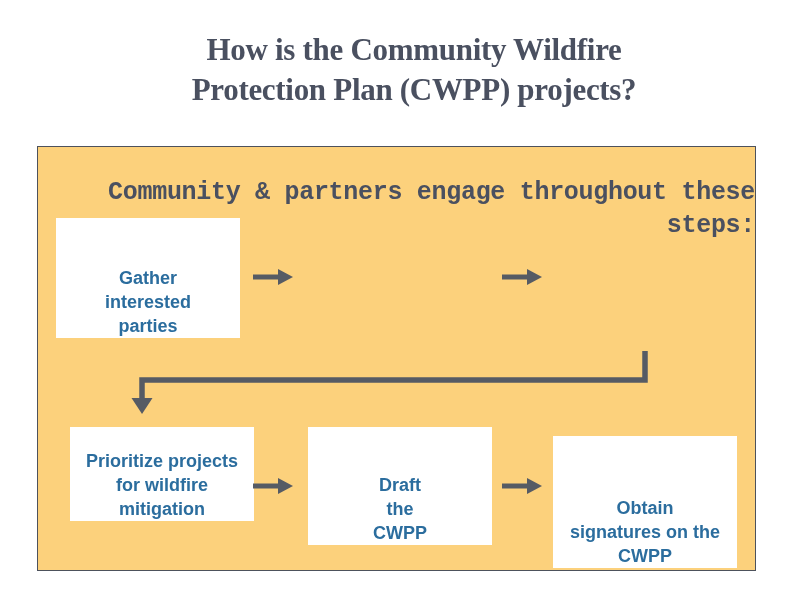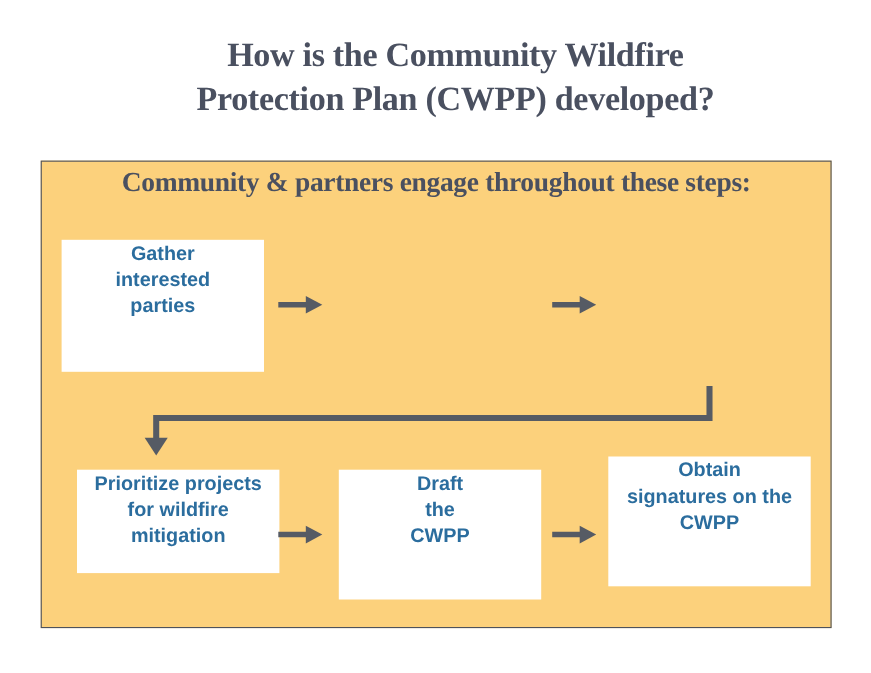--- a/index.html
+++ b/index.html
@@ -40,54 +40,54 @@
     left: 37px;
     top: 146px;
     width: 719px;
     height: 425px;
     background: var(--panel-bg);
     border: 1px solid var(--panel-border);
   }
   .panel-header {
     position: absolute;
     left: 0;
-    top: 3px;
+    top: 29px;
     width: 100%;
-    text-align: center;
-    font-family: Liberation Serif, serif;
+    text-align: right;
+    font-family: Liberation Mono, monospace;
     font-weight: bold;
     font-size: 25px;
     line-height: 33px;
     letter-spacing: -0.3px;
     color: var(--title-text);
   }
   .step-box {
     position: absolute;
     width: 184px;
     height: 120px;
     background: var(--box-bg);
     display: flex;
-    align-items: flex-start;
+    align-items: flex-end;
     justify-content: center;
   }
   .step-label {
     font-family: "Liberation Sans", sans-serif;
     font-weight: bold;
     font-size: 18px;
     line-height: 24px;
     color: var(--step-text);
     text-align: center;
     white-space: pre-line;
   }
   .b0 { left: 18px;  top: 71px; }
   .b1 { left: 270px; top: 71px; }
   .b2 { left: 515px; top: 71px; }
   .b3 { left: 32px;  top: 280px; height: 94px; }
   .b4 { left: 270px; top: 280px; height: 118px; }
-  .b5 { left: 515px; top: 268px; height: 118px; }
+  .b5 { left: 515px; top: 289px; height: 132px; }
   .h-arrow {
     position: absolute;
     width: 42px;
     height: 18px;
   }
   .a0 { left: 214px; top: 121px; }
   .a1 { left: 463px; top: 121px; }
   .a2 { left: 214px; top: 330px; }
   .a3 { left: 463px; top: 330px; }
   .elbow {
@@ -96,21 +96,21 @@
     width: 719px;
     height: 425px;
     pointer-events: none;
   }
 </style>
 </head>
 <body>
 
 <div class="page">
 
-  <h1 class="title"><span>How is the Community Wildfire</span><br><span>Protection Plan (CWPP) developed?</span></h1>
+  <h1 class="title"><span>How is the Community Wildfire</span><br><span>Protection Plan (CWPP) projects?</span></h1>
 
   <div class="panel">
 
     <div class="panel-header">Community &amp; partners engage throughout these steps:</div>
 
     <div class="step-box b0">
       <div class="step-label">Gather
 interested
 parties</div>
     </div>

